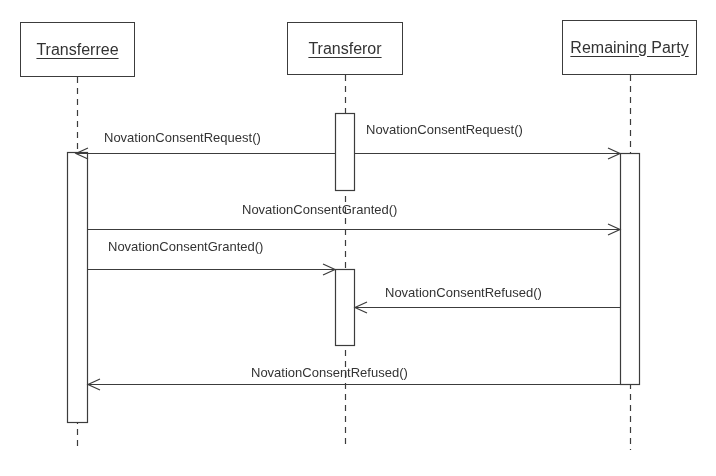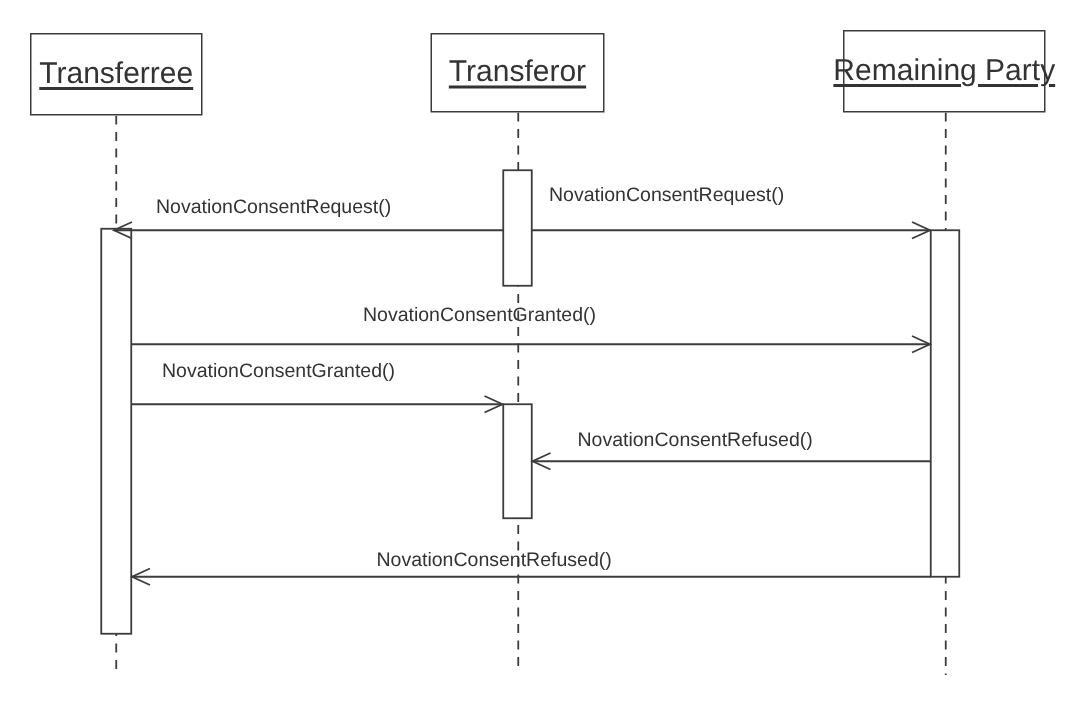--- a/index.html
+++ b/index.html
@@ -11,21 +11,21 @@
   .ll{stroke:#3c3c3c;stroke-width:1.2;stroke-dasharray:6 5;}
   .act{fill:#ffffff;stroke:#3c3c3c;stroke-width:1.2;}
   .msg{stroke:#3c3c3c;stroke-width:1.2;}
   .head{fill:none;stroke:#3c3c3c;stroke-width:1.2;}
   .pbox{
     position:absolute;box-sizing:border-box;background:#ffffff;
     border:1.5px solid #3c3c3c;
     display:flex;align-items:center;justify-content:center;
   }
   .pname{
-    font-size:20px;color:#333333;white-space:nowrap;
+    font-size:16px;color:#333333;white-space:nowrap;
     text-decoration:underline;text-underline-offset:3px;
   }
   .mlabel{
     position:absolute;font-size:13px;line-height:17px;color:#333333;white-space:nowrap;
   }
 </style>
 </head>
 <body>
 
 <div class="stage">

